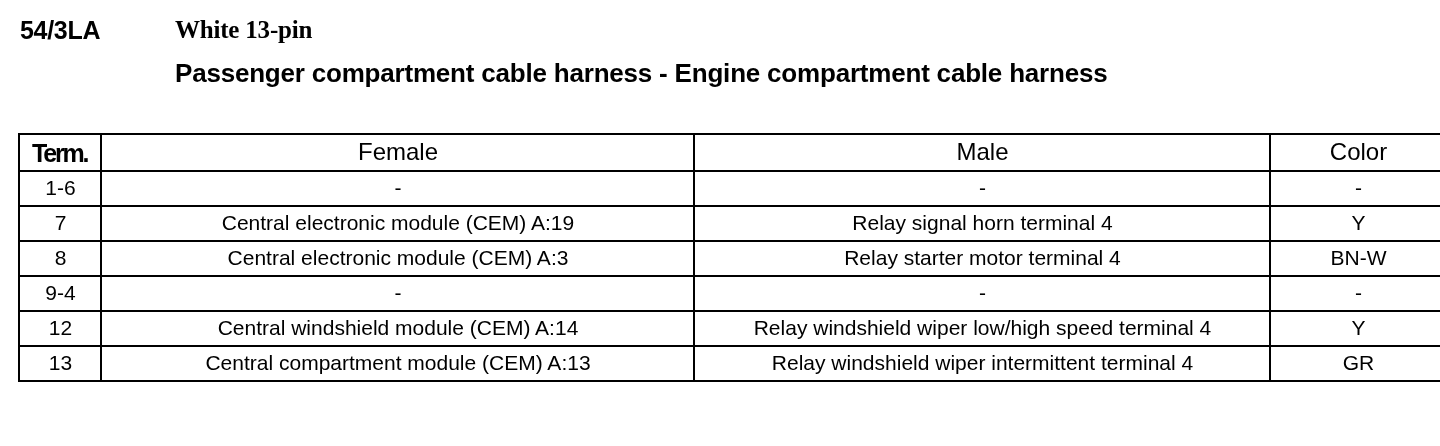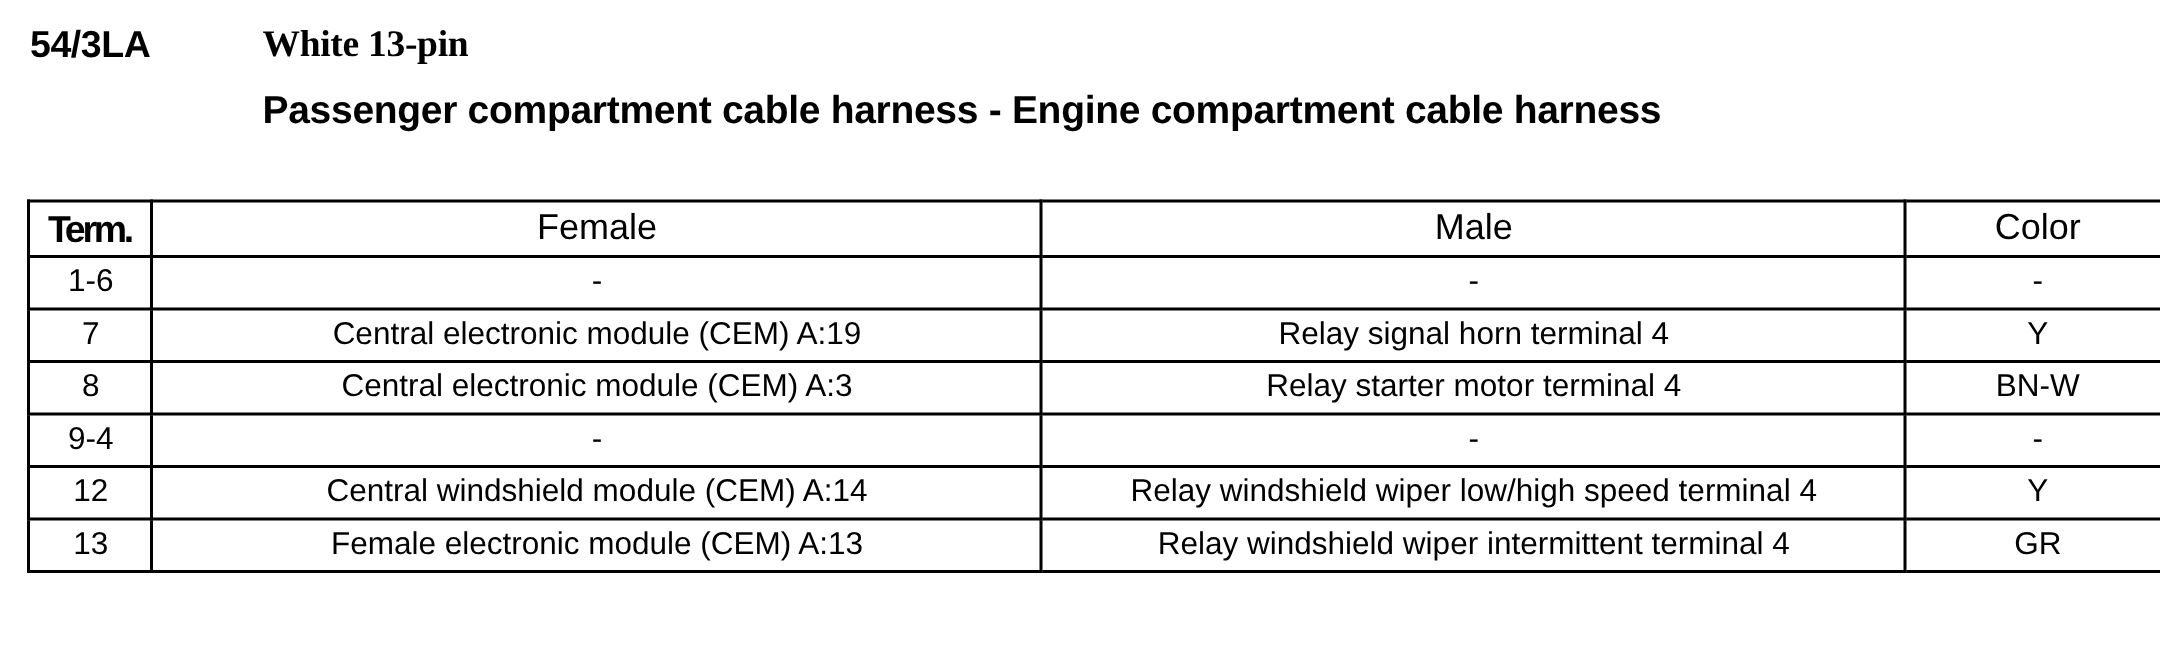--- a/index.html
+++ b/index.html
@@ -142,21 +142,21 @@
           <td class="c-color">-</td>
         </tr>
         <tr>
           <td class="c-term">12</td>
           <td class="c-female">Central windshield module (CEM) A:14</td>
           <td class="c-male">Relay windshield wiper low/high speed terminal 4</td>
           <td class="c-color">Y</td>
         </tr>
         <tr>
           <td class="c-term">13</td>
-          <td class="c-female">Female electronic module (CEM) A:13</td>
+          <td class="c-female">Central compartment module (CEM) A:13</td>
           <td class="c-male">Relay windshield wiper intermittent terminal 4</td>
           <td class="c-color">GR</td>
         </tr>
       </tbody>
     </table>
   </div>
 
 </div>
 
 </body></html>

